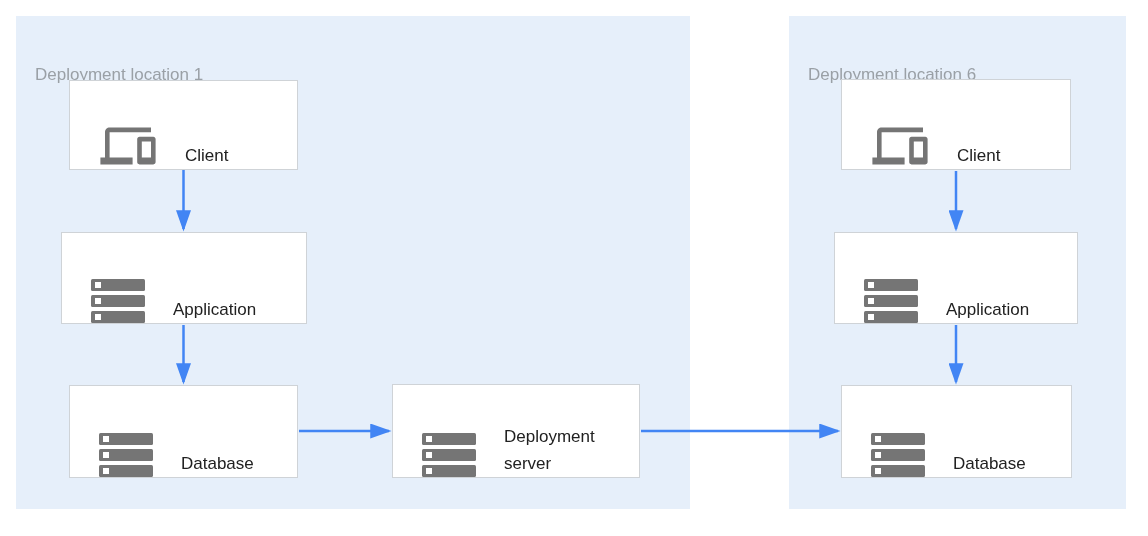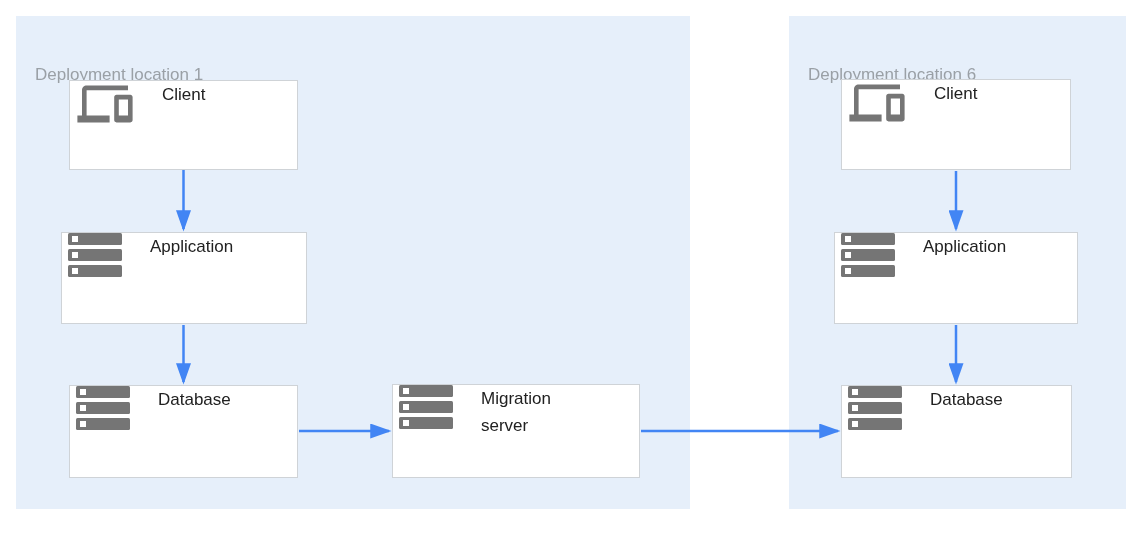--- a/index.html
+++ b/index.html
@@ -39,22 +39,22 @@
     margin-top: 20px;
   }
   #region-1 { left: 16px;  top: 16px; width: 674px; height: 493px; }
   #region-2 { left: 789px; top: 16px; width: 337px; height: 493px; }
 
   .node {
     position: absolute;
     background: var(--box-bg);
     border: 1px solid var(--box-border);
     display: flex;
-    align-items: flex-start;
-    padding-left: 6px;
+    align-items: flex-end;
+    padding-left: 29px;
   }
   .node .icon { flex: 0 0 auto; display: flex; align-items: center; }
   .node .icon svg { display: block; }
   .node .label {
     margin-left: 28px;
     font-size: 17px;
     line-height: 27px;
     color: var(--box-text);
   }
   .node .label.wrap { max-width: 104px; }
@@ -149,21 +149,21 @@
     <span class="icon">
       <svg width="54" height="44" viewBox="0 0 54 44">
         <rect class="icon-fill" x="0" y="0" width="54" height="12" rx="1.5"></rect>
         <rect class="icon-fill" x="0" y="16" width="54" height="12" rx="1.5"></rect>
         <rect class="icon-fill" x="0" y="32" width="54" height="12" rx="1.5"></rect>
         <rect x="4" y="3" width="6" height="6" fill="#ffffff"></rect>
         <rect x="4" y="19" width="6" height="6" fill="#ffffff"></rect>
         <rect x="4" y="35" width="6" height="6" fill="#ffffff"></rect>
       </svg>
     </span>
-    <span class="label wrap">Migration server</span>
+    <span class="label wrap">Deployment server</span>
   </div>
 
   <div class="node" id="node-client2">
     <span class="icon">
       <svg width="58" height="46" viewBox="0 2 24 20">
         <path class="icon-fill" d="M4 6h18V4H4c-1.1 0-2 .9-2 2v11H0v3h14v-3H4V6zm19 2h-6c-.55 0-1 .45-1 1v10c0 .55.45 1 1 1h6c.55 0 1-.45 1-1V9c0-.55-.45-1-1-1zm-1 9h-4v-7h4v7z"></path>
       </svg>
     </span>
     <span class="label">Client</span>
   </div>

